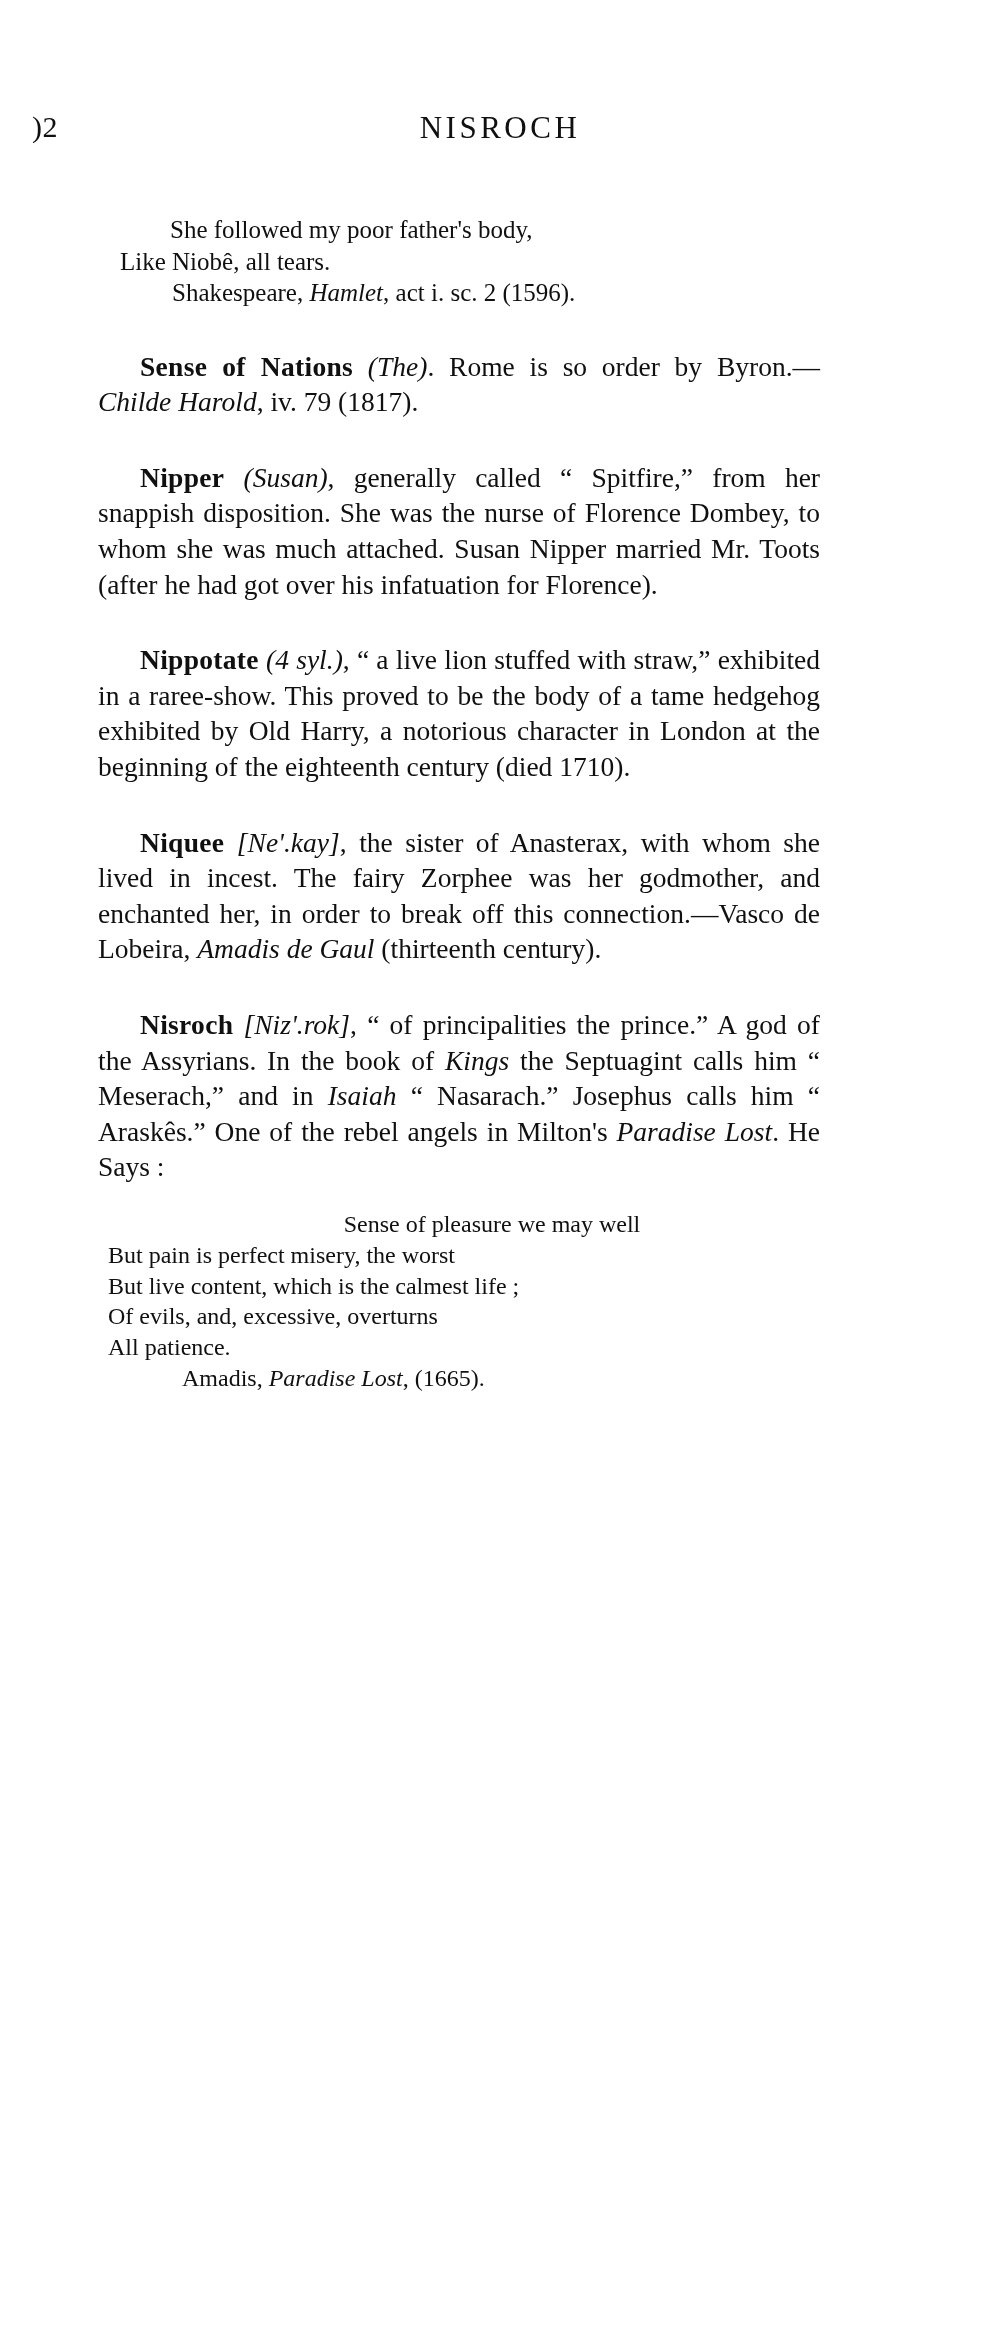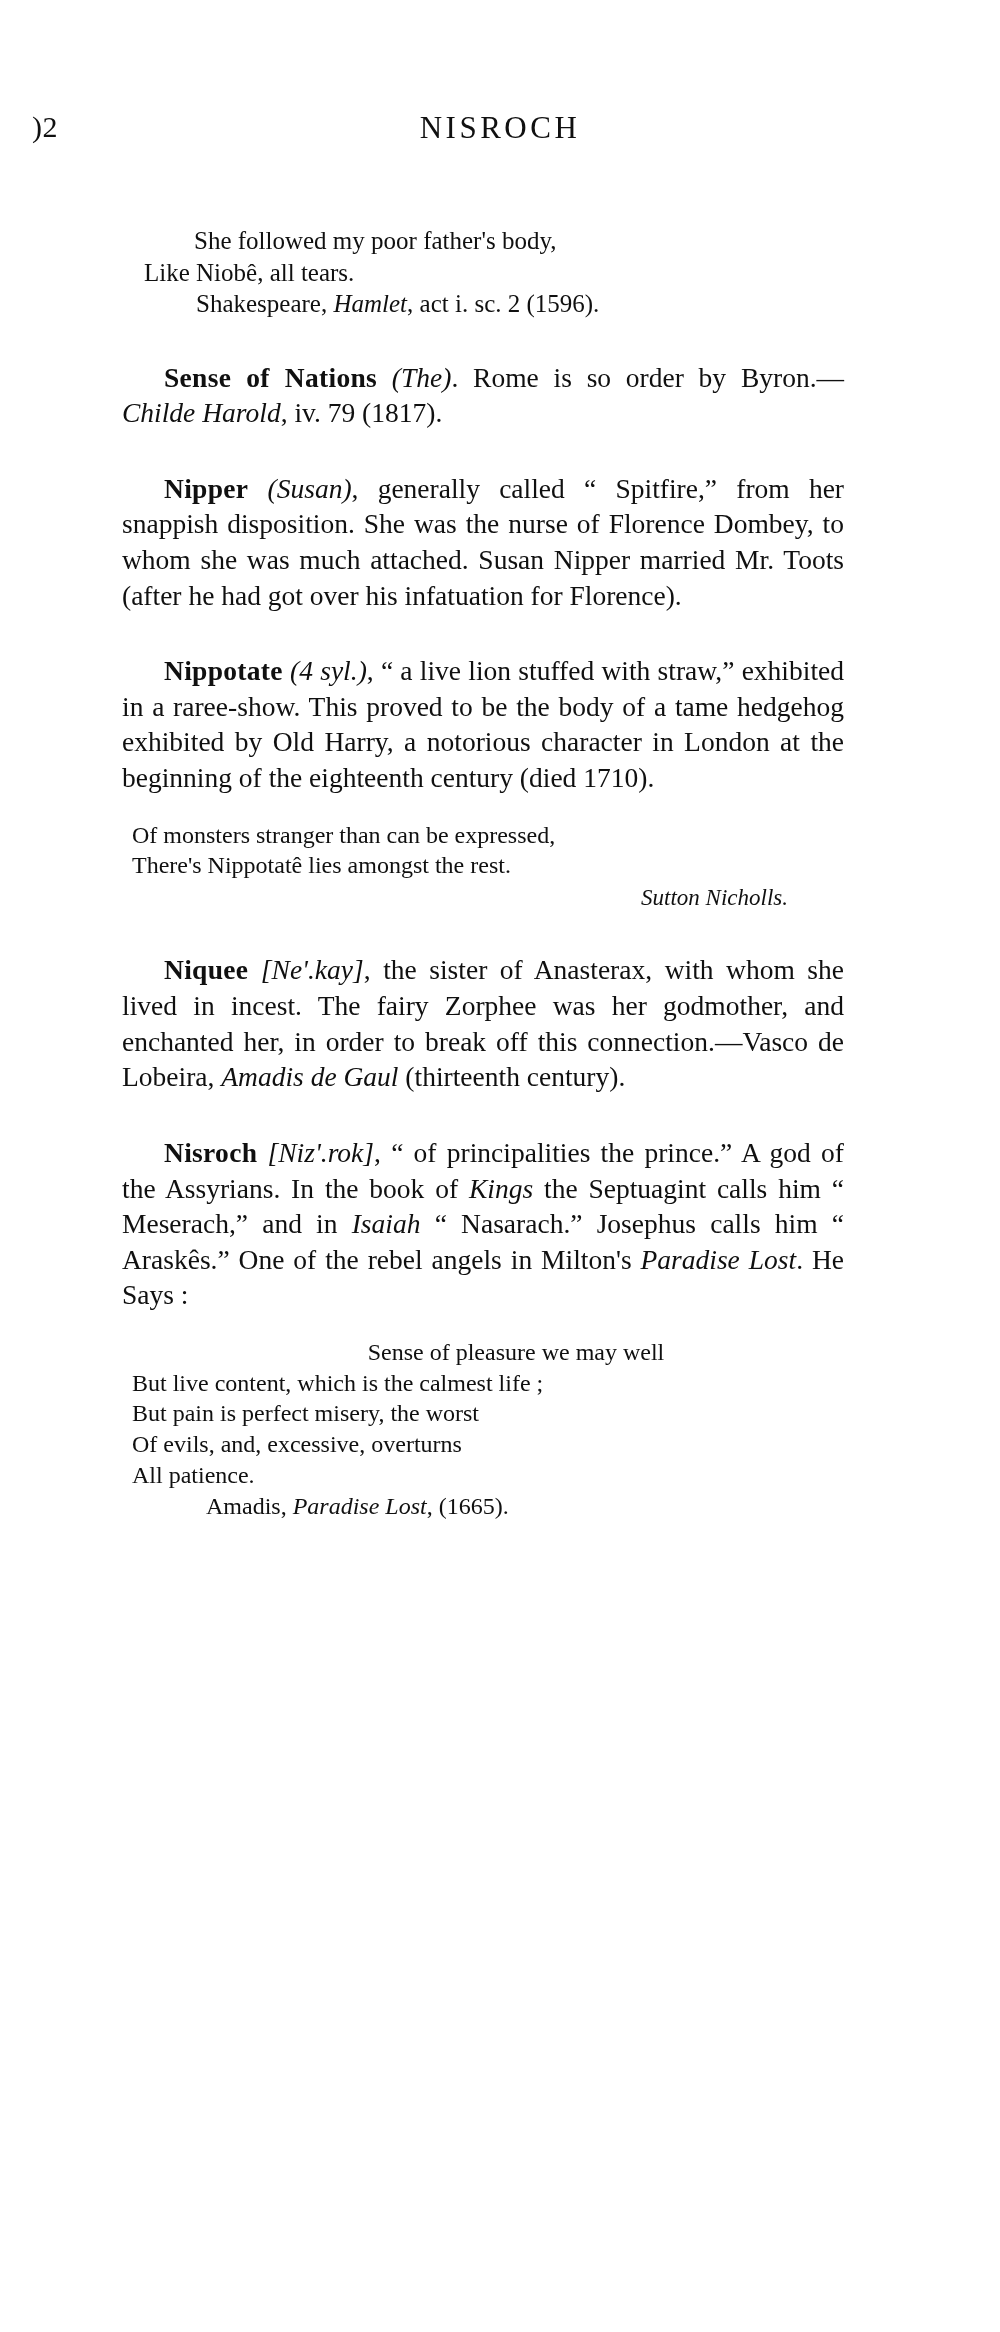--- a/index.html
+++ b/index.html
@@ -42,23 +42,22 @@
     top: 0;
     width: 1000px;
     text-align: center;
     font-size: 31px;
     letter-spacing: 3.5px;
   }
   
   .col {
     position: absolute;
     left: 98px;
-    top: 207px;
+    top: 196px;
     width: 722px;
-    margin-left: 24px;
   }
   p {
     margin: 0;
     font-size: 27.5px;
     line-height: 1.295;
     text-align: justify;
     text-justify: inter-word;
   }
   .entry {
     margin-top: 40px;
@@ -122,36 +121,31 @@
       <span class="hw">Sense of Nations</span><span> </span><i>(The)</i><span>. </span><span>Rome is so order by Byron.—</span><i>Childe Harold</i><span>, iv. 79 (1817).</span>
     </p>
 
     <p class="entry">
       <span class="hw">Nipper</span><span> </span><i>(Susan)</i><span>, generally called “ Spitfire,” from her snappish disposition. She was the nurse of Florence Dombey, to whom she was much attached. Susan Nipper married Mr. Toots (after he had got over his infatuation for Florence).</span>
     </p>
 
     <p class="entry">
       <span class="hw">Nippotate</span><span> </span><i>(4 syl.)</i><span>, “ a live lion stuffed with straw,” exhibited in a raree-show. This proved to be the body of a tame hedgehog exhibited by Old Harry, a notorious character in London at the beginning of the eighteenth century (died 1710).</span>
     </p>
-    <div class="verse-sm">
-      <span class="ln">Of monsters stranger than can be expressed,</span>
-      <span class="ln">There's Nippotatê lies amongst the rest.</span>
-      <span class="small-attr">Sutton Nicholls.</span>
-    </div>
 
     <p class="entry">
       <span class="hw">Niquee</span><span> </span><i>[Ne'.kay]</i><span>, the sister of Anasterax, with whom she lived in incest. The fairy Zorphee was her godmother, and enchanted her, in order to break off this connection.—Vasco de Lobeira, </span><i>Amadis de Gaul</i><span> (thirteenth century).</span>
     </p>
 
     <p class="entry">
       <span class="hw">Nisroch</span><span> </span><i>[Niz'.rok]</i><span>, “ of principalities the prince.” A god of the Assyrians. In the book of </span><i>Kings</i><span> the Septuagint calls him “ Meserach,” and in </span><i>Isaiah</i><span> “ Nasarach.” Josephus calls him “ Araskês.” One of the rebel angels in Milton's </span><i>Paradise Lost</i><span>. He Says :</span>
     </p>
     <div class="verse-sm">
       <span class="ln ind3">Sense of pleasure we may well</span>
+      <span class="ln">But pain is perfect misery, the worst</span>
       <span class="ln">But live content, which is the calmest life ;</span>
-      <span class="ln">But pain is perfect misery, the worst</span>
       <span class="ln">Of evils, and, excessive, overturns</span>
       <span class="ln">All patience.</span>
       <span class="cite-line"><span>Amadis, </span><i>Paradise Lost</i><span>, (1665).</span></span>
     </div>
 
   </div>
 </div>
 
 </body></html>

